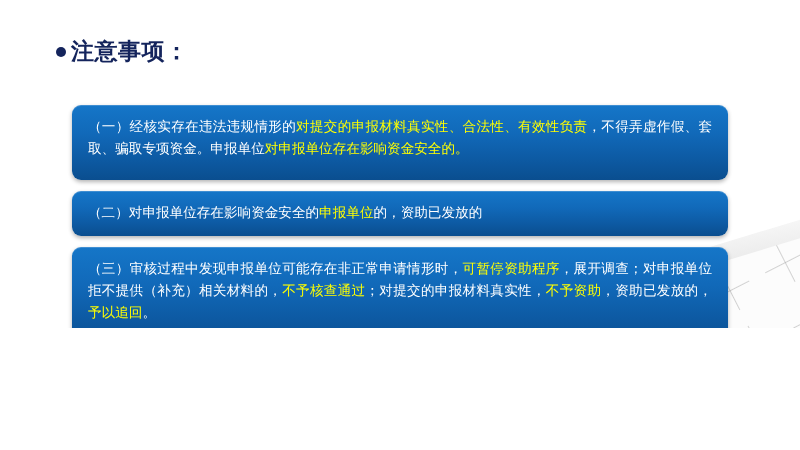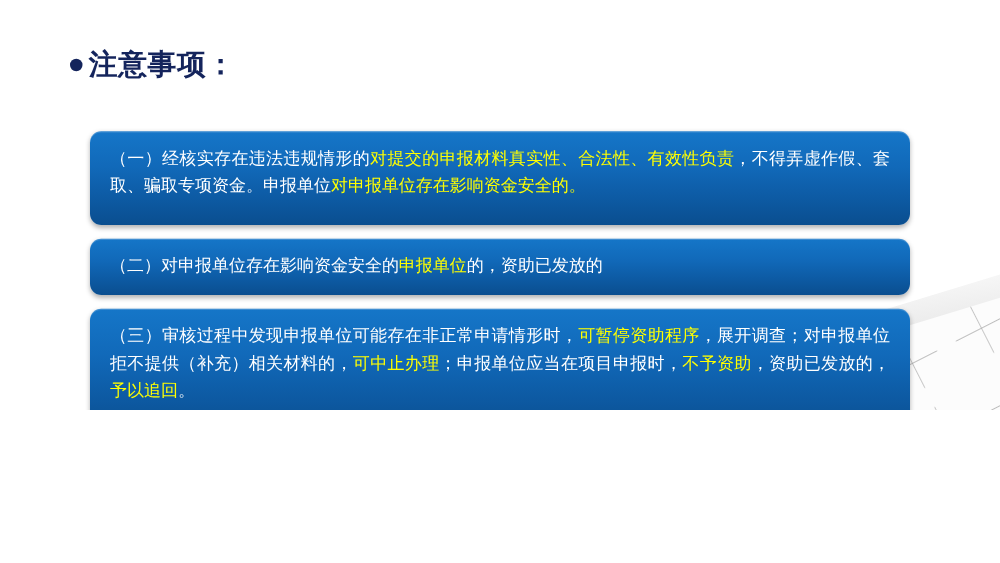--- a/index.html
+++ b/index.html
@@ -173,16 +173,16 @@
   </div>
 
   <div class="title-row">
     <span class="title-bullet"></span>
     <span class="title-text">注意事项：</span>
   </div>
 
   <div class="notes">
     <div class="note-box note-1"><span class="plain">（一）经核实存在违法违规情形的</span><span class="hl">对提交的申报材料真实性、合法性、有效性负责</span><span class="plain">，不得弄虚作假、套取、骗取专项资金。申报单位</span><span class="hl">对申报单位存在影响资金安全的。</span></div>
     <div class="note-box note-2"><span class="plain">（二）对申报单位存在影响资金安全的</span><span class="hl">申报单位</span><span class="plain">的，资助已发放的</span></div>
-    <div class="note-box note-3"><span class="plain">（三）审核过程中发现申报单位可能存在非正常申请情形时，</span><span class="hl">可暂停资助程序</span><span class="plain">，展开调查；对申报单位拒不提供（补充）相关材料的，</span><span class="hl">可中止办理</span><span class="plain">；申报单位应当在项目申报时，</span><span class="hl">不予资助</span><span class="plain">，资助已发放的，</span><span class="hl">予以追回</span><span class="plain">。</span></div>
+    <div class="note-box note-3"><span class="plain">（三）审核过程中发现申报单位可能存在非正常申请情形时，</span><span class="hl">可暂停资助程序</span><span class="plain">，展开调查；对申报单位拒不提供（补充）相关材料的，</span><span class="hl">不予核查通过</span><span class="plain">；对提交的申报材料真实性，</span><span class="hl">不予资助</span><span class="plain">，资助已发放的，</span><span class="hl">予以追回</span><span class="plain">。</span></div>
   </div>
 
 </div>
 
 </body></html>

